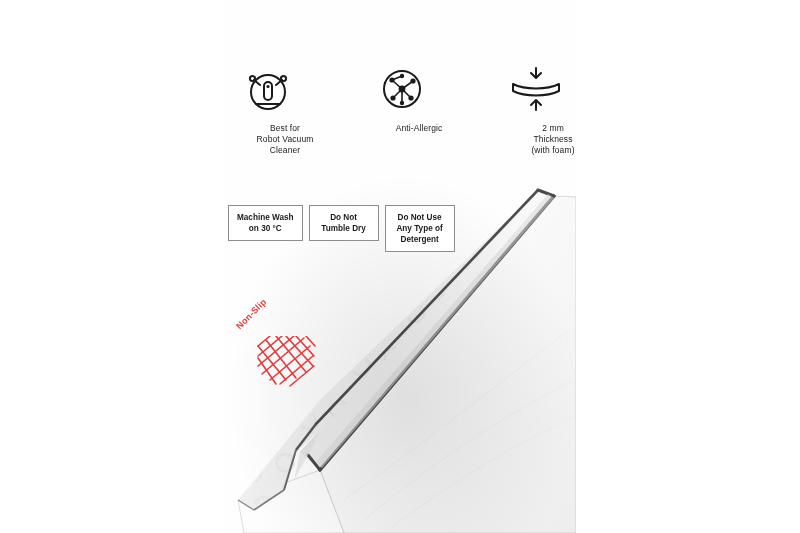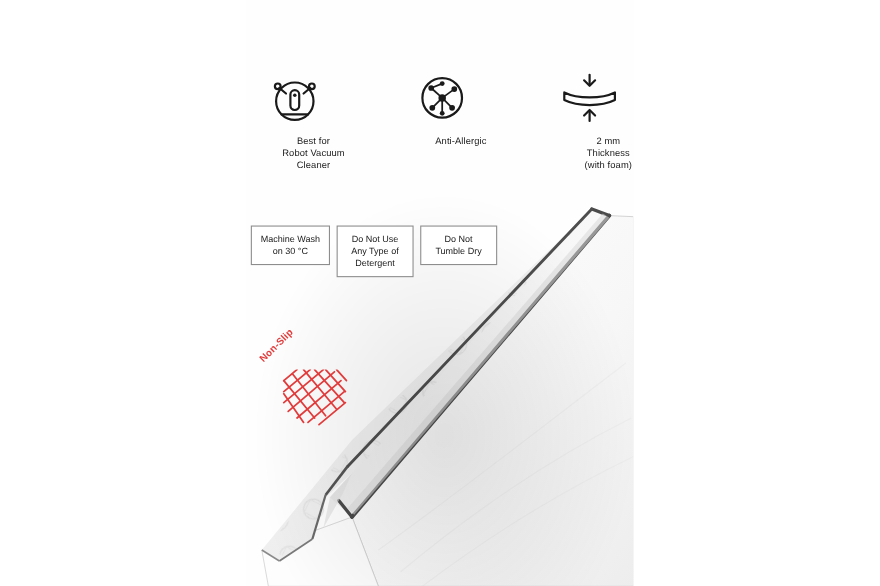--- a/index.html
+++ b/index.html
@@ -86,20 +86,21 @@
   .care {
     border: 1px solid #8d8d8d;
     background: #ffffff;
     padding: 6px 8px;
     font-size: 8.2px;
     line-height: 11px;
     color: #1a1a1a;
     text-align: center;
     white-space: pre-line;
     min-width: 52px;
+    font-weight: bold;
   }
 
   
   .nonslip {
     position: absolute;
     left: 232px;
     top: 308px;
     width: 86px;
     height: 86px;
     z-index: 6;
@@ -266,25 +267,25 @@
         </svg>
       </div>
       <div class="flabel">2 mm Thickness
 (with foam)</div>
     </div>
   </div>
 
   <div class="care-row">
     <div class="care">Machine Wash
 on 30 °C</div>
+    <div class="care">Do Not
+Tumble Dry</div>
     <div class="care">Do Not Use
 Any Type of
 Detergent</div>
-    <div class="care">Do Not
-Tumble Dry</div>
   </div>
 
   <div class="nonslip">
     <div class="ns-text">Non-Slip</div>
     <svg class="ns-grid" width="60" height="52" viewBox="0 0 60 52">
       <g stroke="#e23b3b" stroke-width="1.6" stroke-linecap="round">
         <line x1="2" y1="10" x2="14" y2="0"></line>
         <line x1="2" y1="20" x2="26" y2="0"></line>
         <line x1="2" y1="30" x2="38" y2="0"></line>
         <line x1="6" y1="38" x2="48" y2="2"></line>

